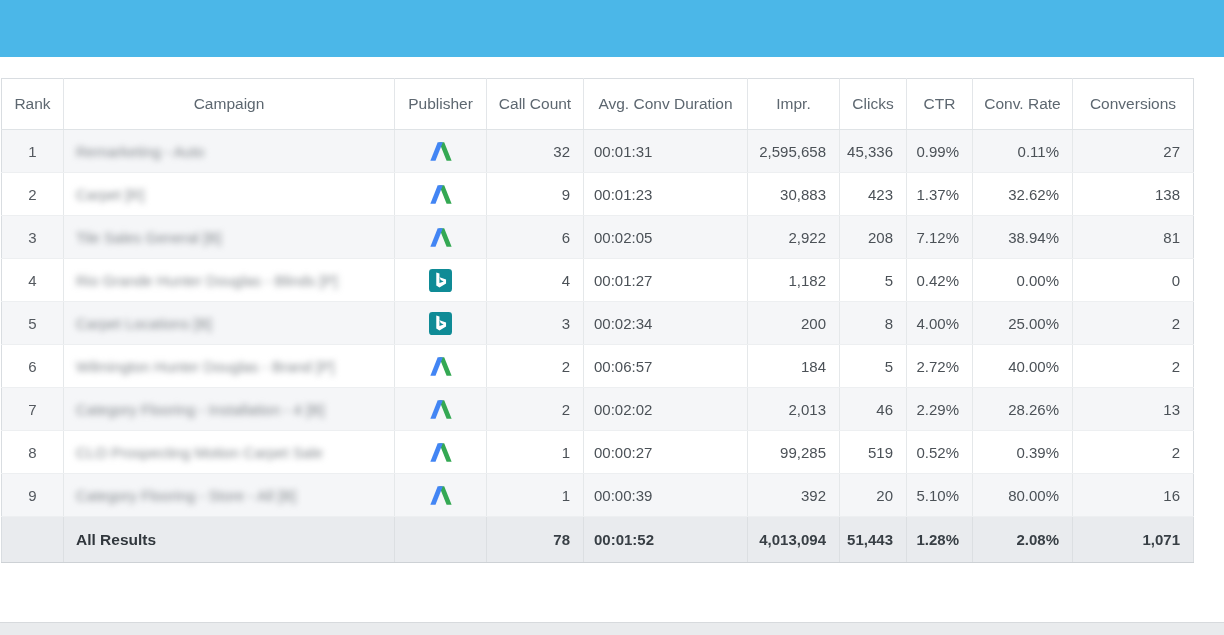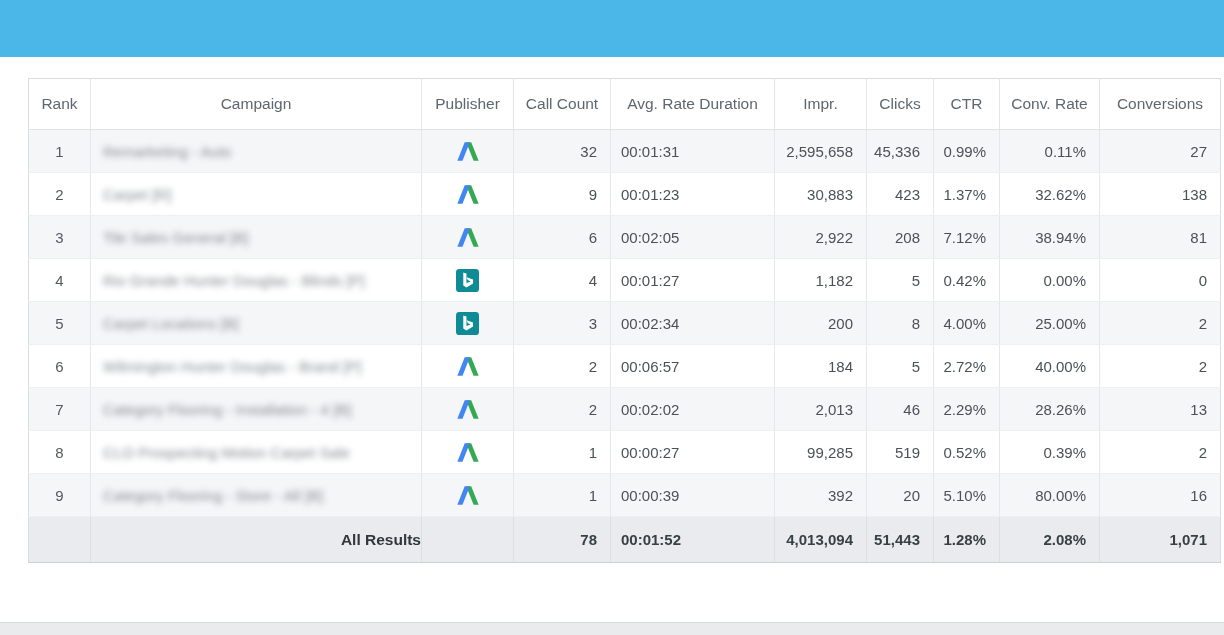--- a/index.html
+++ b/index.html
@@ -24,21 +24,21 @@
     color: #ffffff;
     font-size: 19px;
     letter-spacing: 0.2px;
   }
   .topbar .daterange {
     color: #ffffff;
     font-size: 15px;
   }
 
   
-  .table-wrap { margin: 21px 16px 0 28px; }
+  .table-wrap { margin: 21px 16px 0 1px; }
   table {
     width: 1192px;
     border-collapse: collapse;
     table-layout: fixed;
     border: 1px solid #d9dde1;
   }
   col.c-rank        { width: 62px; }
   col.c-campaign    { width: 331px; }
   col.c-publisher   { width: 92px; }
   col.c-callcount   { width: 97px; }
@@ -99,21 +99,21 @@
   tfoot td {
     height: 46px;
     background: #e9ebee;
     border-top: 1px solid #d3d7db;
     border-bottom: 1px solid #cdd1d5;
     border-right: 1px solid #dcdfe2;
     font-weight: 700;
     color: #383f45;
     font-size: 15px;
   }
-  tfoot td.totals-label { font-size: 15.5px; color: #31373d; text-align: right; }
+  tfoot td.totals-label { font-size: 15.5px; color: #31373d; }
 
   
   .page-bottom-strip {
     position: absolute;
     left: 0; right: 0; bottom: 0;
     height: 13px;
     background: #e9ebed;
     border-top: 1px solid #d7dadd;
   }
 </style>
@@ -136,21 +136,21 @@
         <col class="c-ctr">
       <col class="c-convrate">
         <col class="c-conversions">
     </colgroup>
     <thead>
       <tr>
         <th>Rank</th>
         <th>Campaign</th>
         <th>Publisher</th>
         <th>Call Count</th>
-        <th>Avg. Rate Duration</th>
+        <th>Avg. Conv Duration</th>
         <th>Impr.</th>
         <th>Clicks</th>
         <th>CTR</th>
         <th>Conv. Rate</th>
         <th>Conversions</th>
       </tr>
     </thead>
     <tbody id="rows-body">
         <tr class="stripe">
     <td class="al-c cell-rank">1</td>

